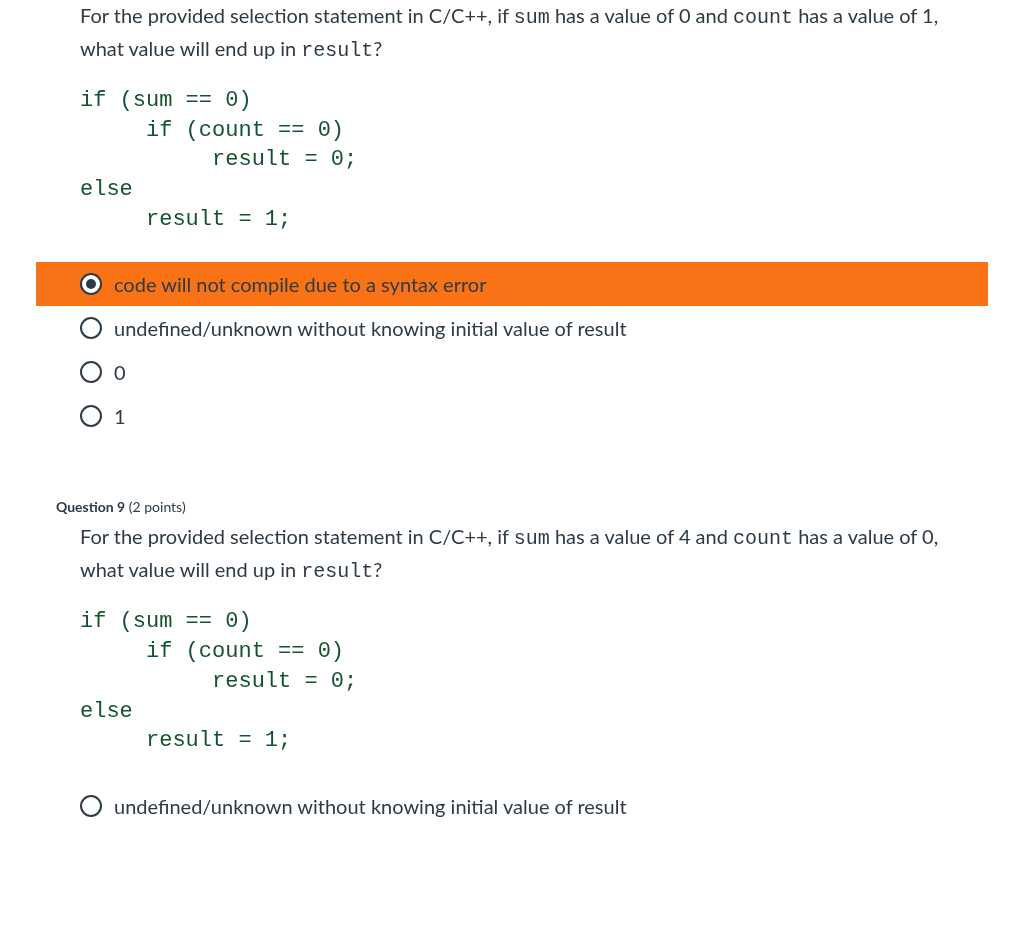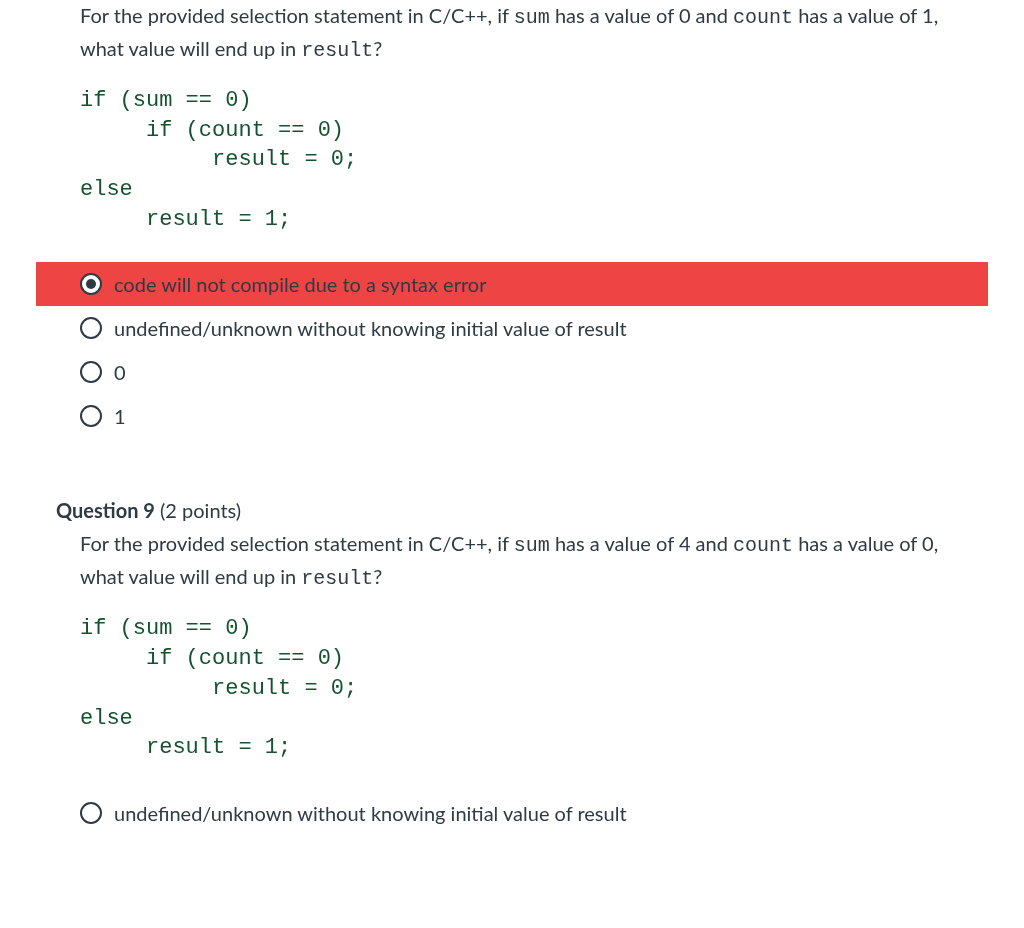--- a/index.html
+++ b/index.html
@@ -41,21 +41,21 @@
     margin: 0;
   }
   .option {
     display: flex;
     align-items: center;
     padding: 9px 0 9px 44px;
     font-size: 20px;
     min-height: 44px;
   }
   .option.selected {
-    background: #ef4444;
+    background: #f97316;
   }
   .radio {
     width: 22px;
     height: 22px;
     border: 2px solid #2d3b45;
     border-radius: 50%;
     margin-right: 12px;
     flex: 0 0 22px;
     display: flex;
     align-items: center;
@@ -68,21 +68,21 @@
     height: 10px;
     border-radius: 50%;
     background: #2d3b45;
     display: block;
   }
   .option-label {
     line-height: 1.3;
   }
   .question-header {
     padding: 30px 0 6px 20px;
-    font-size: 20px;
+    font-size: 14px;
   }
   .question-header b {
     font-weight: 700;
   }
 </style>
 </head>
 <body>
 
 <div class="page">
 

